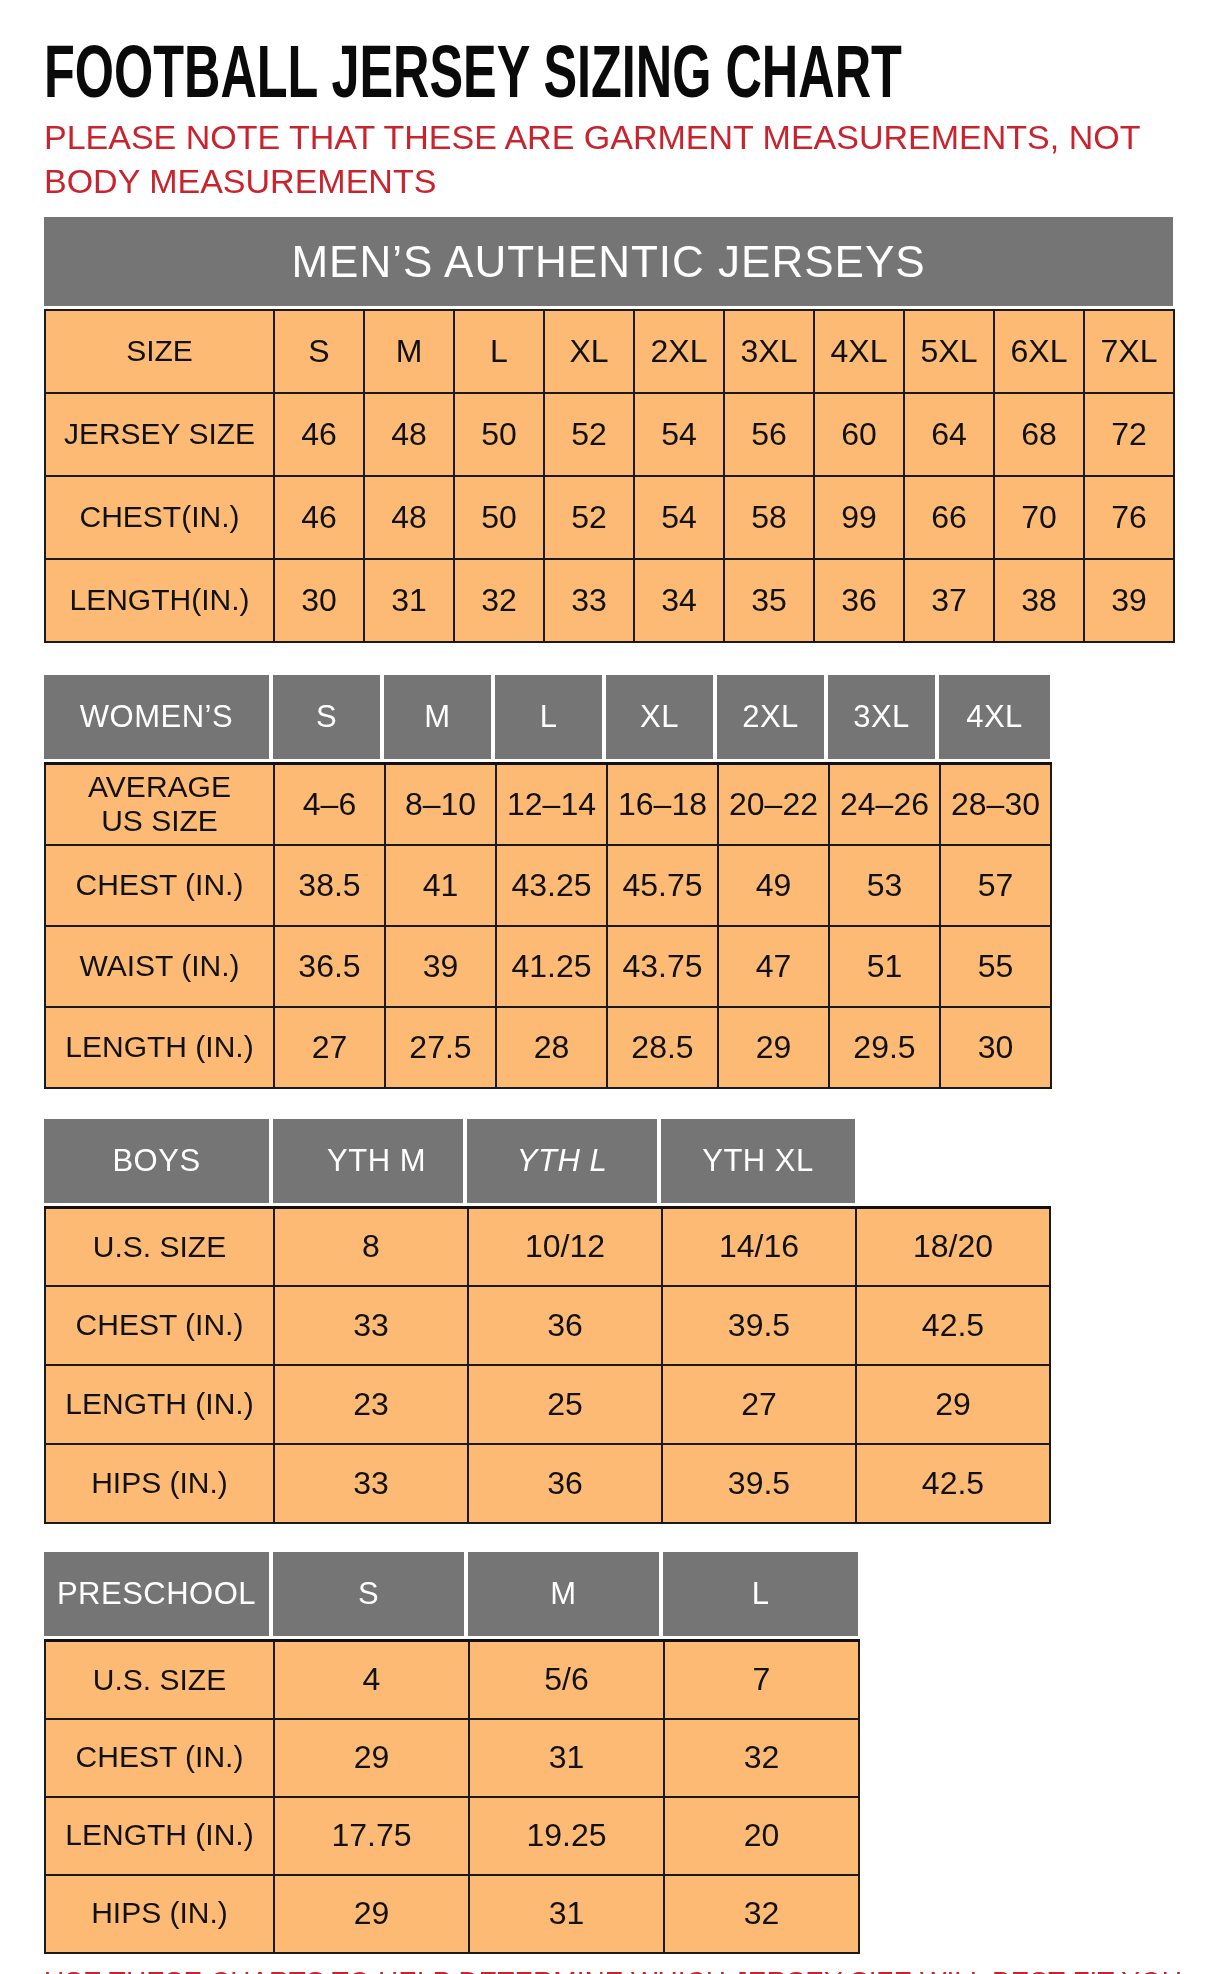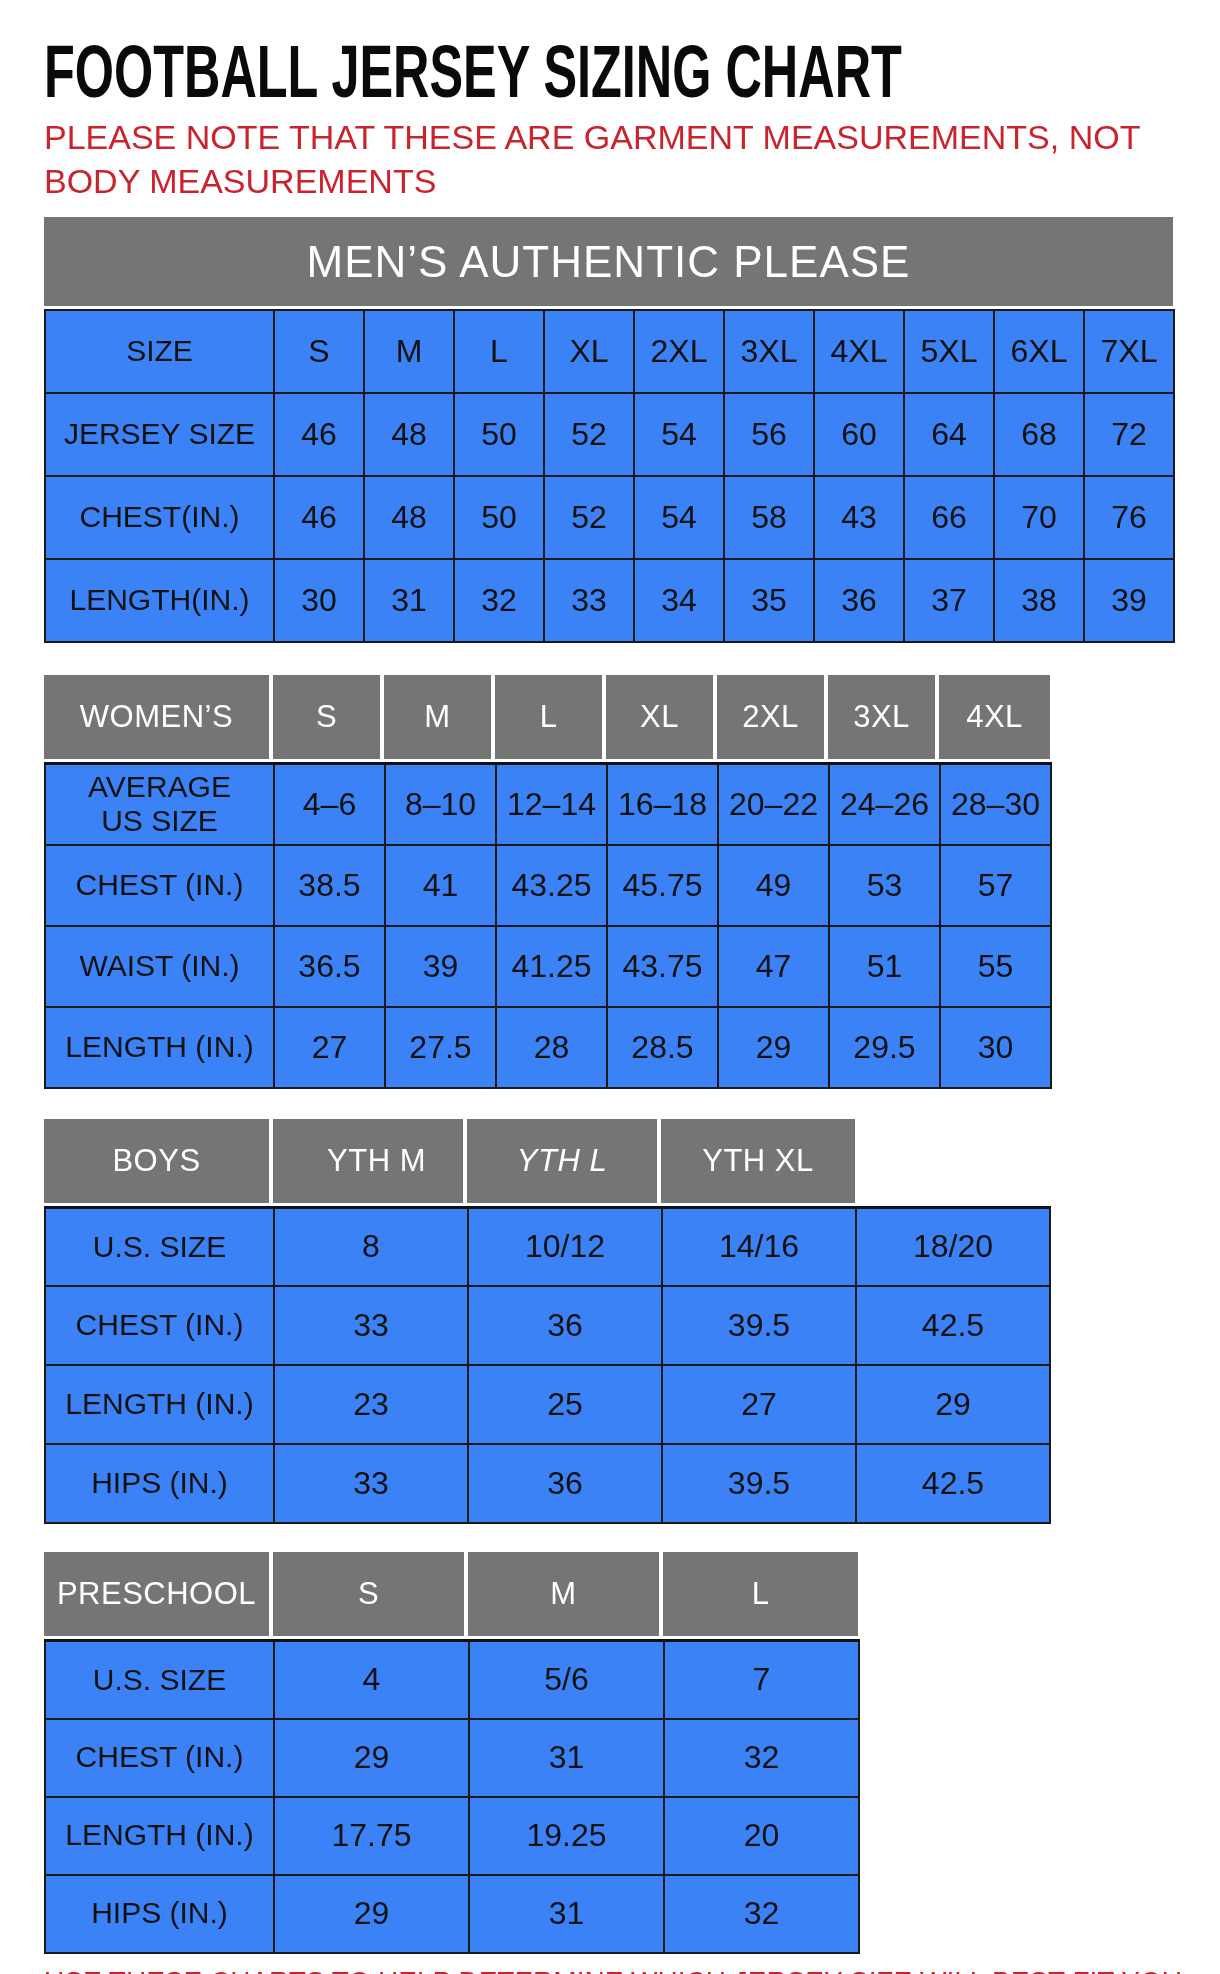--- a/index.html
+++ b/index.html
@@ -26,21 +26,21 @@
 
   .banner {
     width:1129px; height:89px; margin-top:14px;
     background:var(--gray,#757575); color:#fff;
     display:flex; align-items:center; justify-content:center;
     font-size:44px; letter-spacing:1px;
   }
 
   table.grid {
     border-collapse:collapse; table-layout:fixed; margin-top:3px;
-    background:#3b82f6;
+    background:#fdba74;
   }
   table.grid td {
     border:2px solid #1a1a1a; text-align:center; vertical-align:middle;
     font-size:32px; overflow:hidden;
   }
   table.grid td.label { font-size:30px; white-space:pre-line; line-height:1.15; }
 
   #mens-grid td { height:83px; }
 
   .ghead { display:flex;border-radius:11px; }
@@ -67,21 +67,21 @@
 </head>
 <body>
 
 <div class="page">
 
   <h1 class="title">FOOTBALL JERSEY SIZING CHART</h1>
 
   <p class="note">PLEASE NOTE THAT THESE ARE GARMENT MEASUREMENTS, NOT BODY MEASUREMENTS</p>
 
   <section>
-    <div class="banner">MEN’S AUTHENTIC PLEASE</div>
+    <div class="banner">MEN’S AUTHENTIC JERSEYS</div>
     <table class="grid" id="mens-grid" style="width: 1129px;">
         <colgroup>
           <col style="width: 229px;">
           <col style="width: 90px;">
           <col style="width: 90px;">
           <col style="width: 90px;">
           <col style="width: 90px;">
           <col style="width: 90px;">
           <col style="width: 90px;">
           <col style="width: 90px;">
@@ -117,21 +117,21 @@
             <td>72</td>
           </tr>
           <tr>
             <td class="label">CHEST(IN.)</td>
             <td>46</td>
             <td>48</td>
             <td>50</td>
             <td>52</td>
             <td>54</td>
             <td>58</td>
-            <td>43</td>
+            <td>99</td>
             <td>66</td>
             <td>70</td>
             <td>76</td>
           </tr>
           <tr>
             <td class="label">LENGTH(IN.)</td>
             <td>30</td>
             <td>31</td>
             <td>32</td>
             <td>33</td>

